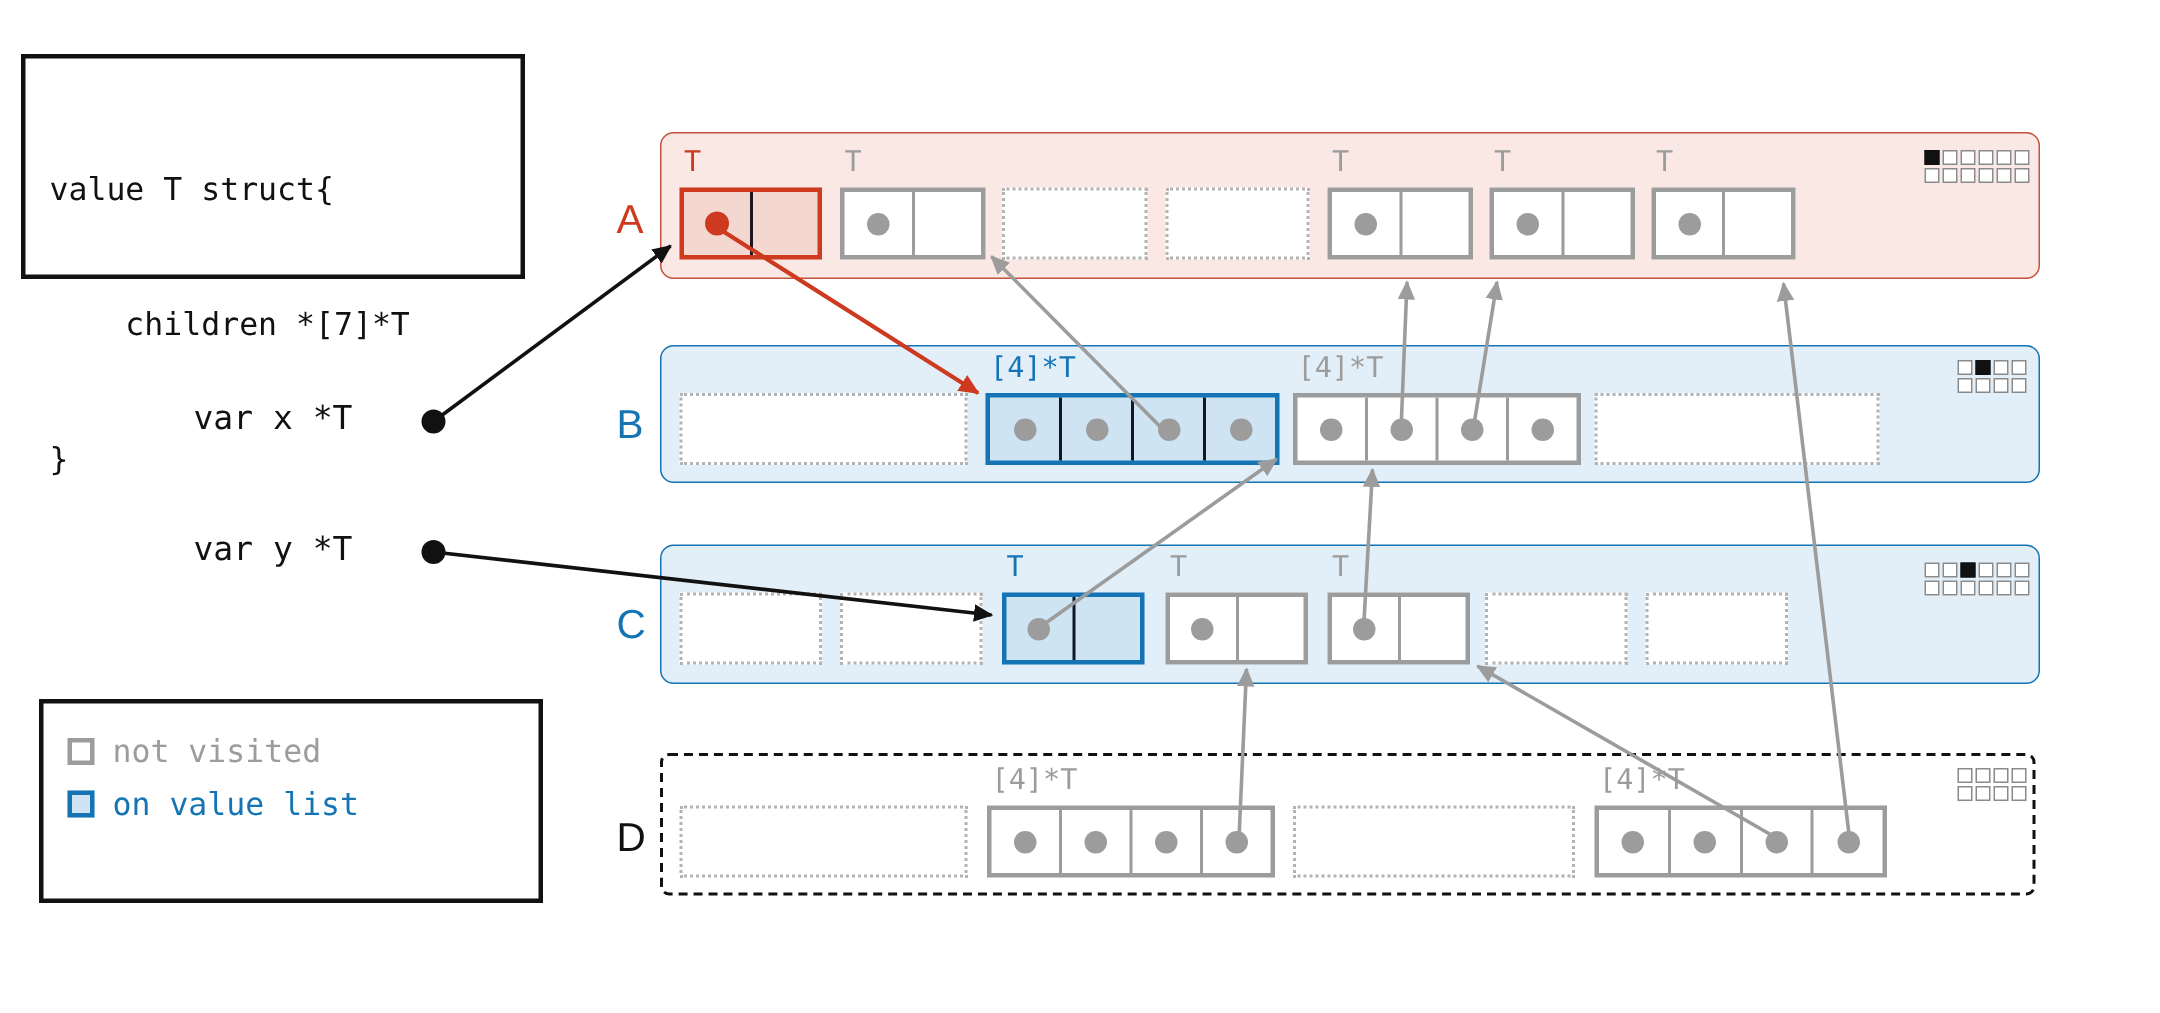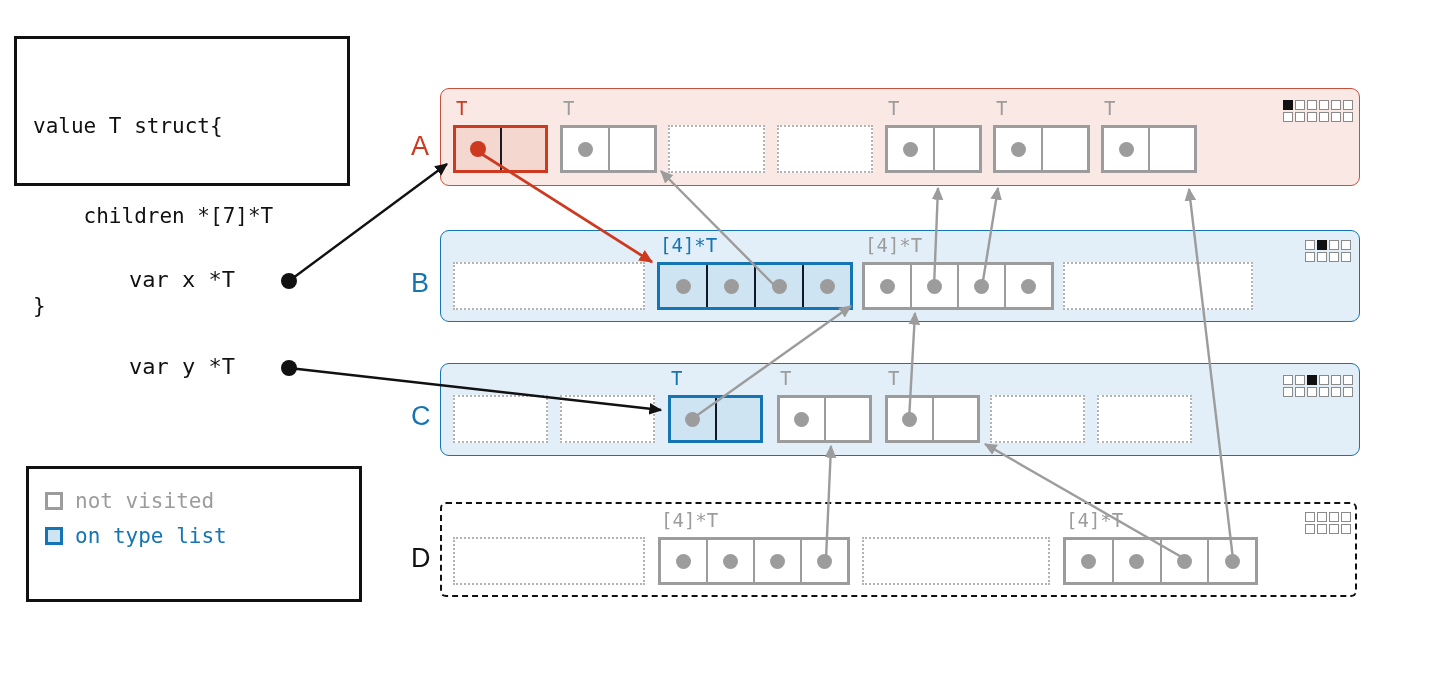--- a/index.html
+++ b/index.html
@@ -75,21 +75,21 @@
 <div id="var-x" class="var-label">var x *T</div>
 <div id="var-y" class="var-label">var y *T</div>
 
 <div class="legend-box">
   <div class="legend-item">
     <span class="legend-swatch sw-not-visited"></span>
     <span class="tx-not-visited">not visited</span>
   </div>
   <div class="legend-item">
     <span class="legend-swatch sw-work-list"></span>
-    <span class="tx-work-list">on type list</span>
+    <span class="tx-work-list">on value list</span>
   </div>
 </div>
 
 <div id="heap">
     <div class="panel panel-active" style="left: 440px; top: 88px; width: 920px; height: 98px; position: absolute;"></div>
     <div class="row-label rl-active" style="left: 411px; top: 131px;">A</div>
     <div class="cell-label cl-active" style="left: 456px; top: 97px;">T</div>
     <div class="cell state-active" style="left: 453px; top: 125px; width: 95px; height: 48px;">
       <div class="slot">
         <span class="dot"></span>

